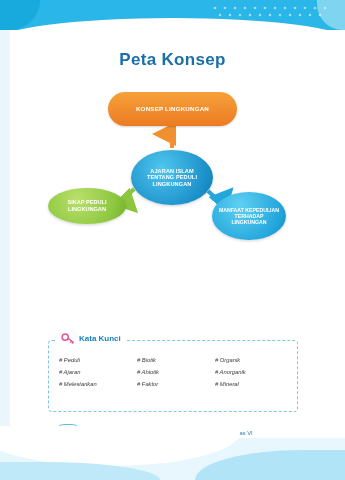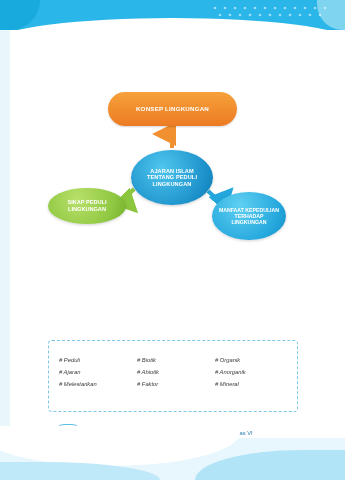--- a/index.html
+++ b/index.html
@@ -189,20 +189,21 @@
           <circle cx="79" cy="10" r="1.3"></circle>
           <circle cx="89" cy="10" r="1.3"></circle>
         <circle cx="99" cy="10" r="1.3"></circle>
           <circle cx="109" cy="10" r="1.3"></circle>
       </g>
     </svg>
     <div class="wave"></div>
   </div>
   <div class="left-edge"></div>
 
+  <div class="page-title">Peta Konsep</div>
 
   <div class="map">
     <svg width="345" height="160">
       <defs>
         <marker id="ar-up" markerWidth="6" markerHeight="6" refX="3" refY="5" orient="auto">
           <path d="M0,6 L3,0 L6,6 Z" fill="#f09030"></path>
         </marker>
         <marker id="ar-l" markerWidth="6" markerHeight="6" refX="3" refY="5" orient="auto">
           <path d="M0,6 L3,0 L6,6 Z" fill="#8cc63f"></path>
         </marker>
@@ -215,20 +216,29 @@
       <line x1="208" y1="99" x2="220" y2="110" stroke="#23a6dc" stroke-width="4" marker-end="url(#ar-r)"></line>
     </svg>
 
     <div class="node node-top">KONSEP LINGKUNGAN</div>
     <div class="node node-center">AJARAN ISLAM TENTANG PEDULI LINGKUNGAN</div>
     <div class="node node-left">SIKAP PEDULI LINGKUNGAN</div>
     <div class="node node-right">MANFAAT KEPEDULIAN TERHADAP LINGKUNGAN</div>
   </div>
 
   <div class="kata-kunci">
+    <div class="kk-head">
+      <svg class="kk-icon" viewBox="0 0 14 13">
+        <circle cx="4.2" cy="5.2" r="3.1" fill="none" stroke="#e0569a" stroke-width="1.5"></circle>
+        <path d="M6.8 6 L12.6 10.6" stroke="#e0569a" stroke-width="1.5" fill="none"></path>
+        <path d="M10.4 9.2 L9.4 10.6" stroke="#e0569a" stroke-width="1.4"></path>
+        <path d="M12 10.2 L11 11.6" stroke="#e0569a" stroke-width="1.4"></path>
+      </svg>
+      <span class="kk-title">Kata Kunci</span>
+    </div>
     <div class="kk-grid">
       <div class="kk-item"># Peduli</div>
       <div class="kk-item"># Biotik</div>
       <div class="kk-item"># Organik</div>
       <div class="kk-item"># Ajaran</div>
       <div class="kk-item"># Abiotik</div>
       <div class="kk-item"># Anorganik</div>
       <div class="kk-item"># Melestarikan</div>
       <div class="kk-item"># Faktor</div>
       <div class="kk-item"># Mineral</div>

